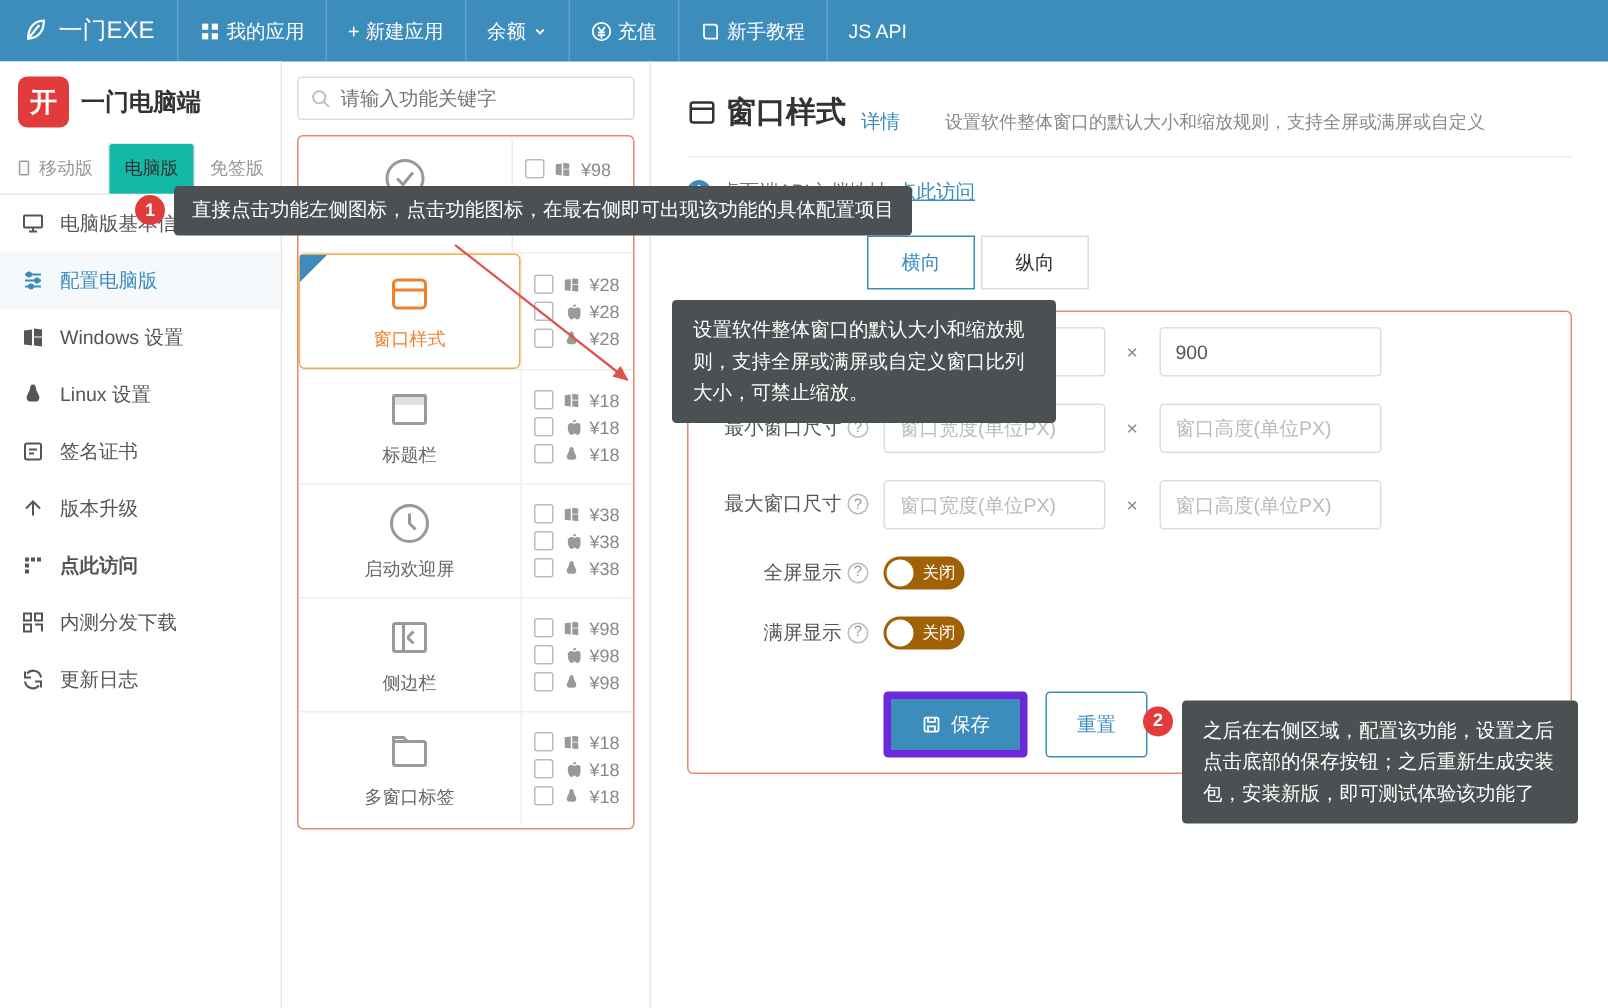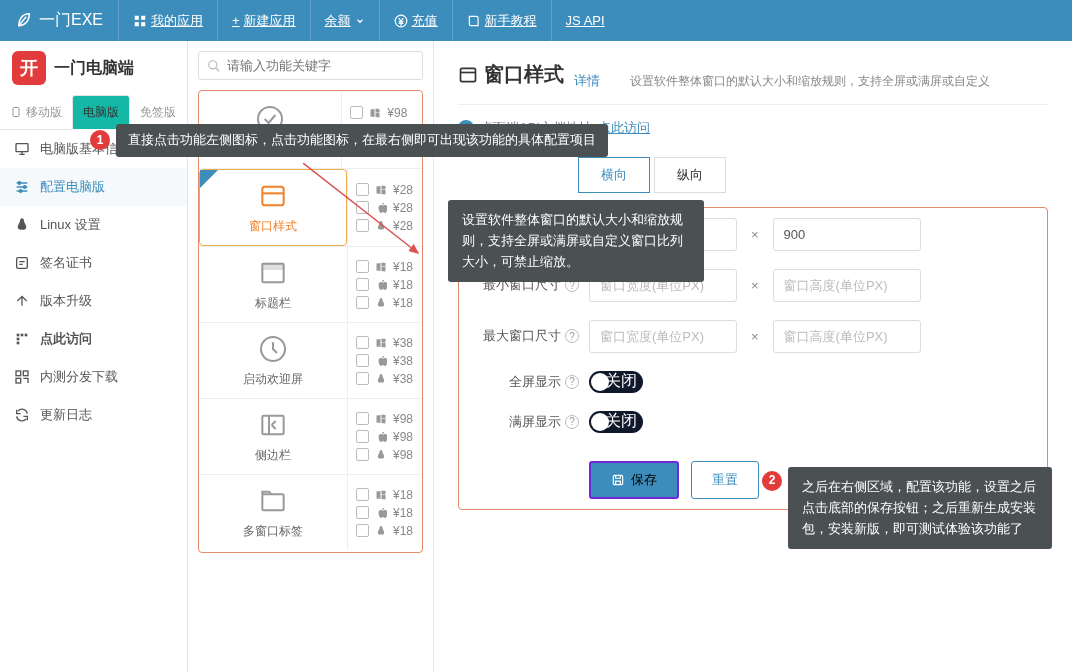--- a/index.html
+++ b/index.html
@@ -1,20 +1,20 @@
 <!DOCTYPE html>
 <html><head>
 <meta charset="utf-8">
 <style>
 * { box-sizing: border-box; margin: 0; padding: 0; }
 body { font-family: "Microsoft YaHei", -apple-system, sans-serif; font-size: 13px; color: #333; background: #fff; overflow: hidden; }
 .topbar { height: 41px; background: #3c8dbc; display: flex; align-items: center; color: #fff; }
 .logo { display: flex; align-items: flex-start; padding: 0 15px; font-size: 16px; gap: 6px; }
 .leaf-icon { width: 18px; height: 18px; }
-.topnav { display: flex; height: 100%; text-decoration: underline; }
+.topnav { display: flex; height: 100%; }
 .topnav-item { display: flex; align-items: center; padding: 0 14px; border-left: 1px solid rgba(255,255,255,0.2); cursor: pointer; gap: 4px; font-size: 13px; }
 .main { display: flex; height: calc(100vh - 41px); }
 .sidebar { width: 188px; border-right: 1px solid #e5e5e5; background: #fff; display: flex; flex-direction: column; }
 .sidebar-header { display: flex; align-items: center; padding: 10px 12px; gap: 8px; }
 .squared-logo { width: 34px; height: 34px; border-radius: 6px; background: #e13b3b; color: #fff; display: flex; align-items: center; justify-content: center; font-size: 18px; font-weight: bold; }
 .sidebar-title { font-size: 16px; font-weight: bold; }
 .tabs-row { display: flex; border-bottom: 1px solid #e5e5e5; position: relative; }
 .tab { padding: 8px 10px; color: #999; cursor: pointer; display: flex; align-items: center; gap: 4px; font-size: 12px; text-align: right; }
 .tab.active { border: 1px solid #e5e5e5; border-bottom: 1px solid #fff; color: #333; margin-bottom: -1px; background: #14b8a6; border-radius: 3px 3px 0 0; }
 .side-menu { flex: 1; }
@@ -49,25 +49,25 @@
 .form-inner { display: flex; flex-direction: column; gap: 18px; }
 .direction-row { display: flex; gap: 4px; margin: 6px 0 14px 120px; }
 .dir-btn { padding: 8px 22px; border: 1px solid #ddd; cursor: pointer; font-size: 13px; }
 .dir-btn.active { border-color: #3c8dbc; color: #3c8dbc; }
 .form-row { display: flex; align-items: center; gap: 10px; }
 .form-label { width: 110px; text-align: right; color: #555; display: flex; align-items: center; justify-content: flex-end; gap: 4px; }
 .help-ic { width: 14px; height: 14px; border: 1px solid #bbb; border-radius: 50%; color: #999; font-size: 10px; display: inline-flex; align-items: center; justify-content: center; }
 .input-text { border: 1px solid #ddd; border-radius: 3px; padding: 8px 10px; width: 148px; font-size: 13px; color: #555; }
 .input-text::placeholder { color: #bbb; }
 .cross { color: #888; padding: 0 4px; }
-.toggle { width: 54px; height: 22px; border-radius: 11px; background: #0f172a; position: relative; color: #fff; font-size: 16px; display: flex; align-items: flex-start; justify-content: flex-end; padding: 0 6px; cursor: pointer; }
+.toggle { width: 54px; height: 22px; border-radius: 11px; background: #a16207; position: relative; color: #fff; font-size: 11px; display: flex; align-items: center; justify-content: flex-end; padding: 0 6px; cursor: pointer; }
 .toggle::after { content: ""; position: absolute; left: 2px; top: 2px; width: 18px; height: 18px; border-radius: 50%; background: #fff; }
 .btn-row { display: flex; gap: 12px; margin-left: 120px; margin-top: 10px; }
 .btn { padding: 8px 20px; border-radius: 3px; cursor: pointer; font-size: 13px; display: flex; align-items: center; gap: 6px; }
-.btn-primary { background: #3c8dbc; color: #000000; border: 2px solid #6d28d9; }
+.btn-primary { background: #3c8dbc; color: #ffffff; border: 5px solid #6d28d9; }
 .btn-default { background: #fff; color: #555; border: 1px solid #3c8dbc; color: #3c8dbc; }
 .tooltip-box { position: absolute; background: #4b5052; color: #fff; padding: 10px 14px; border-radius: 3px; font-size: 13px; line-height: 1.6; z-index: 20; }
 .callout-num { width: 20px; height: 20px; border-radius: 50%; background: #e13b3b; color: #fff; display: inline-flex; align-items: center; justify-content: center; font-size: 12px; flex-shrink: 0; font-weight: bold; }
 .arrow-svg { position: absolute; z-index: 18; }
 </style>
 </head>
 <body>
 
 <div class="topbar">
   <div class="logo">
@@ -153,20 +153,28 @@
               <circle cx="8" cy="6" r="2" fill="currentColor"></circle>
               <circle cx="16" cy="12" r="2" fill="currentColor"></circle>
               <circle cx="10" cy="18" r="2" fill="currentColor"></circle>
             </svg>
           </span>
           <span>配置电脑版</span>
         </div>
         <div class="side-item">
           <span class="ic">
             <svg viewBox="0 0 24 24" fill="currentColor">
+              <path d="M3 5l8-1v8H3V5zm0 14l8 1v-8H3v7zm10 1l8 1V12h-8v8zm0-17v8h8V4l-8-1z"></path>
+            </svg>
+          </span>
+          <span>Windows 设置</span>
+        </div>
+        <div class="side-item">
+          <span class="ic">
+            <svg viewBox="0 0 24 24" fill="currentColor">
               <path d="M12 2c-2 0-3 2-3 4 0 1-1 3-2 5s-2 4-1 6c1 2 3 2 3 2h6s2 0 3-2c1-2 0-4-1-6s-2-4-2-5c0-2-1-4-3-4z"></path>
             </svg>
           </span>
           <span>Linux 设置</span>
         </div>
         <div class="side-item">
           <span class="ic">
             <svg viewBox="0 0 24 24" fill="none" stroke="currentColor" stroke-width="2">
               <rect x="4" y="4" width="16" height="16" rx="2"></rect>
               <path d="M8 10h8M8 14h5"></path>

